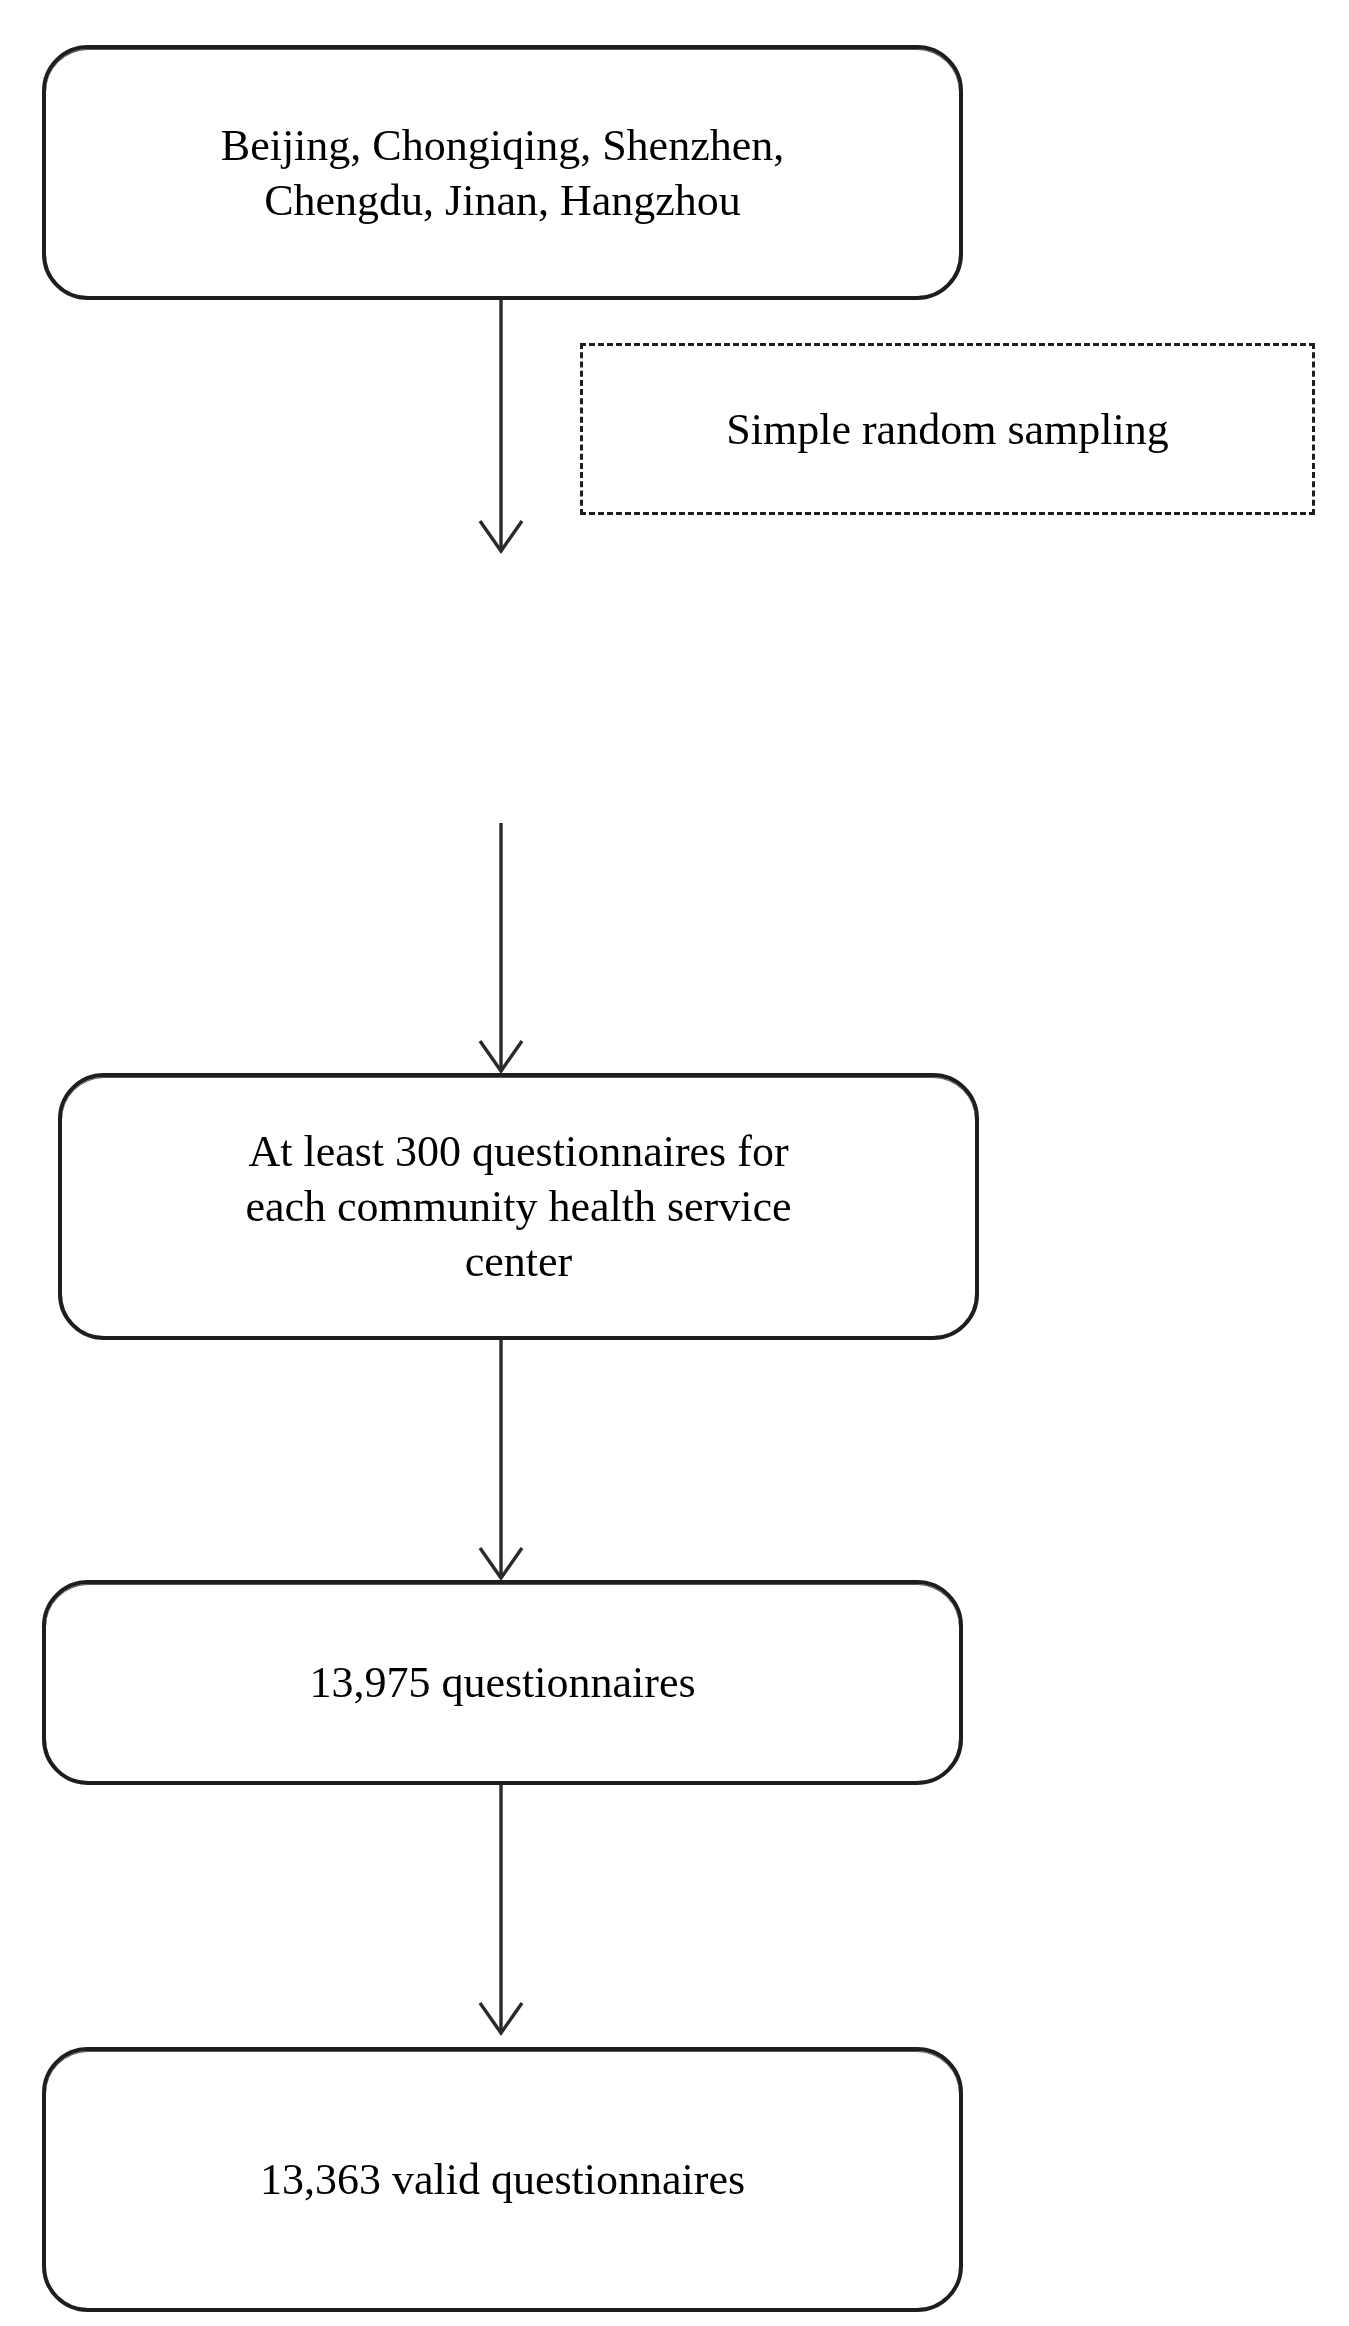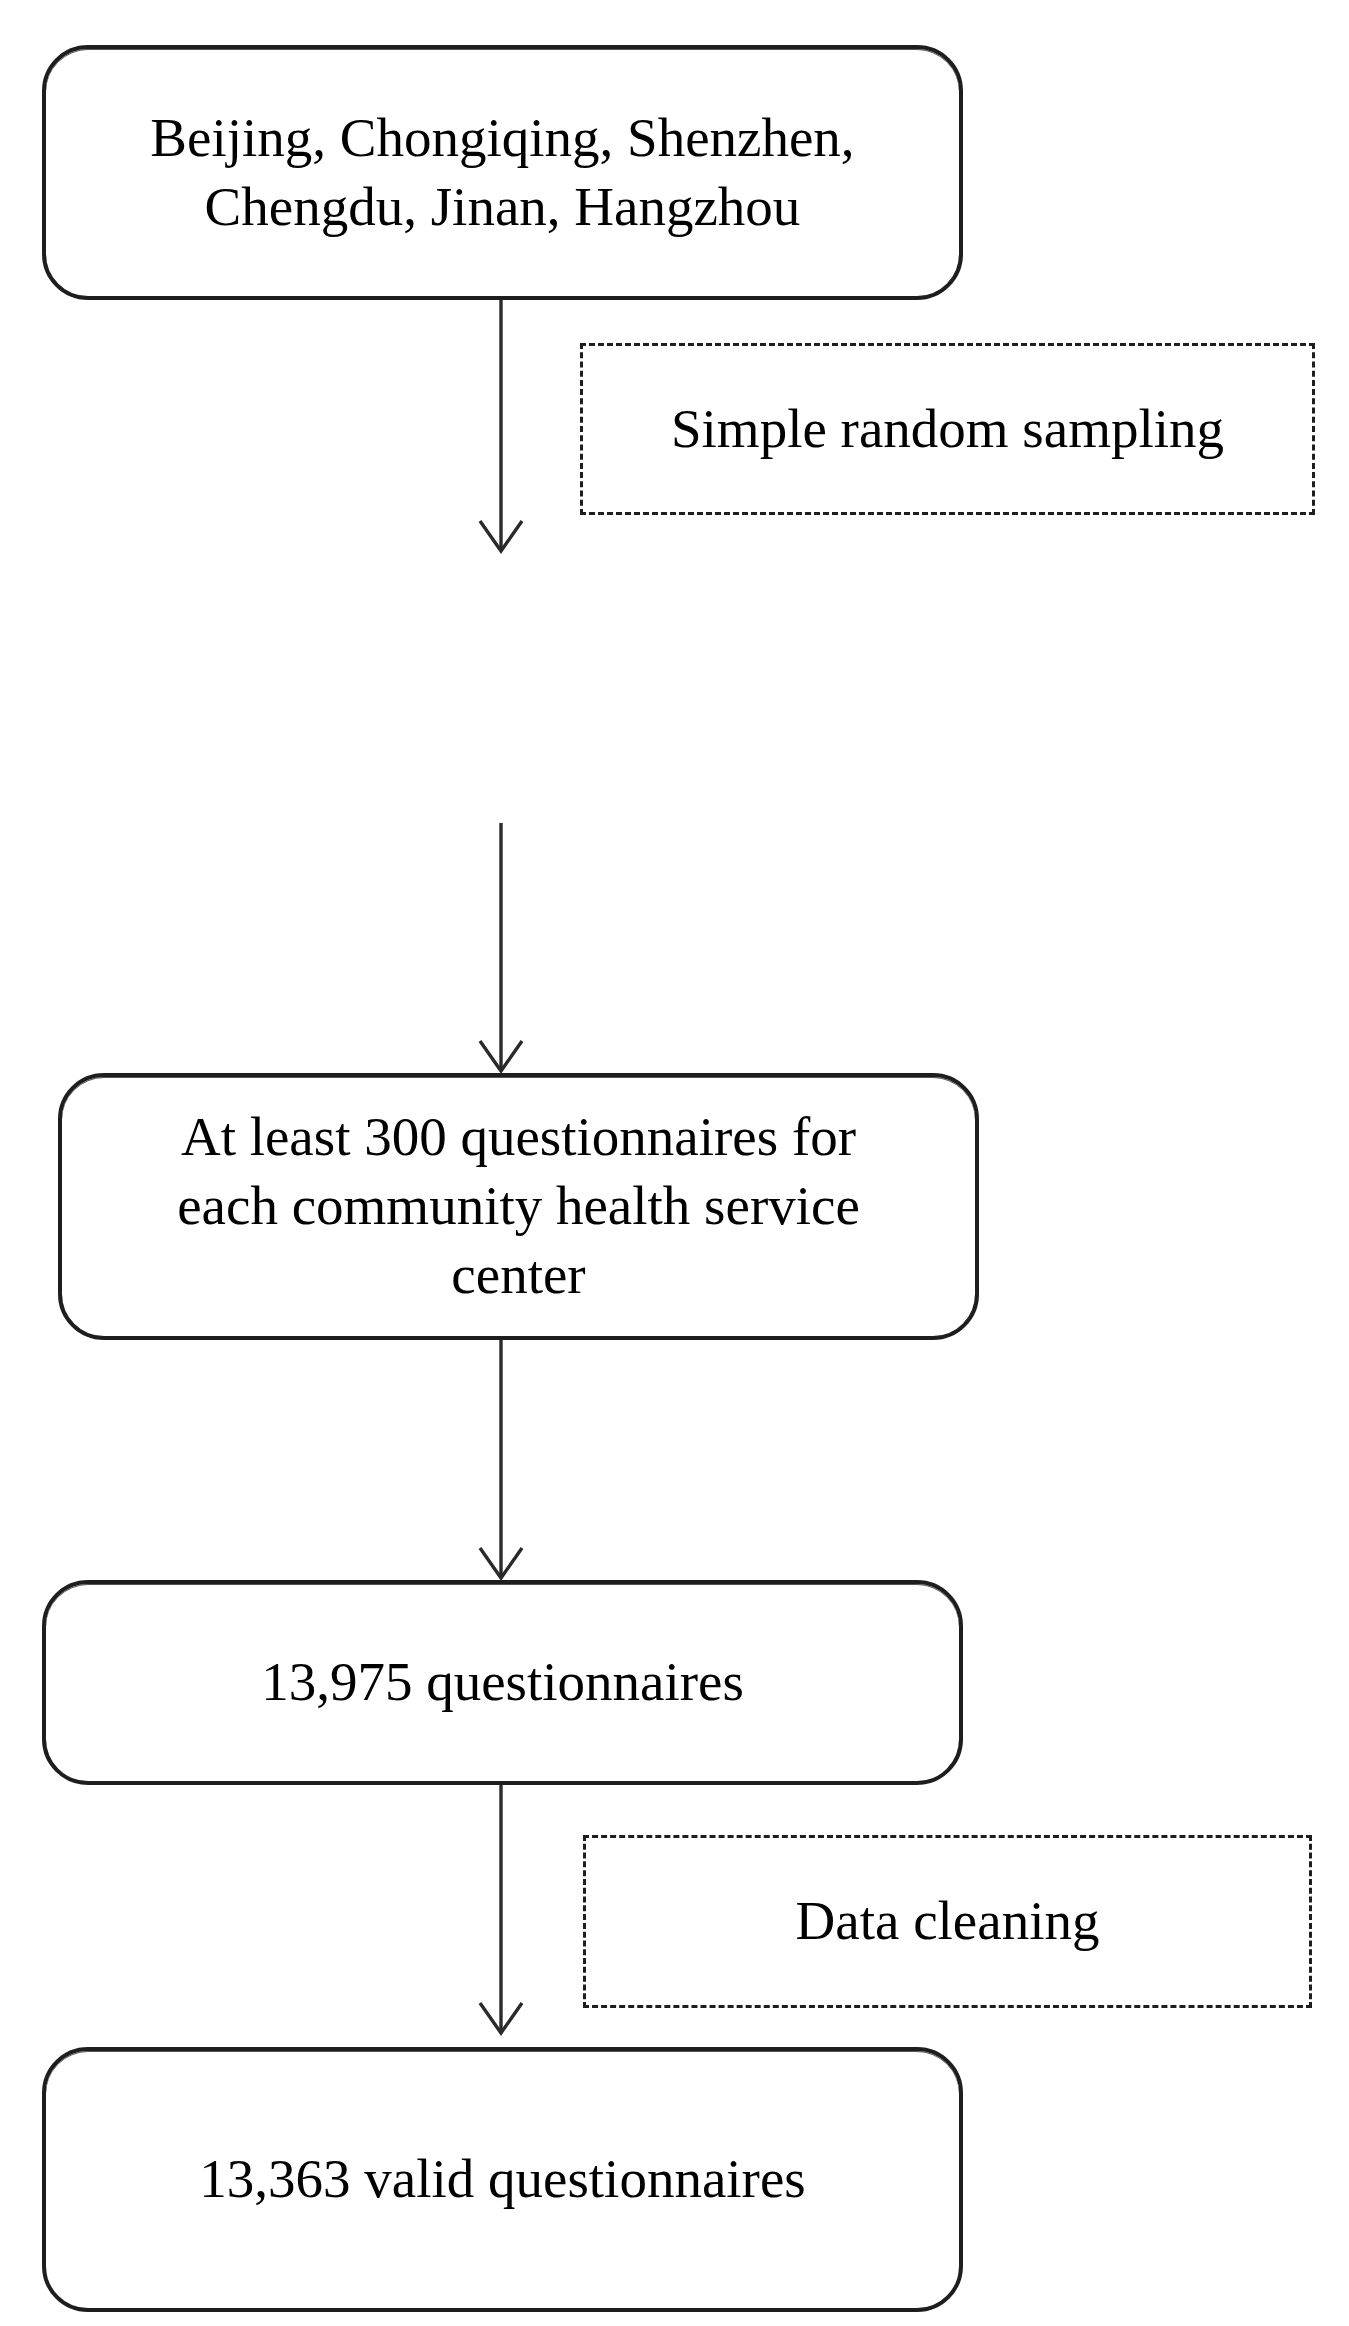--- a/index.html
+++ b/index.html
@@ -26,21 +26,21 @@
     border-radius: 46px;
     box-shadow: 0 1px 0 #555 inset;
   }
   .node--dashed {
     border: 3px dashed #1e1e1e;
     border-radius: 0;
   }
   .node-text {
     display: block;
     white-space: pre-line;
-    font-size: 55px;
+    font-size: 44px;
     line-height: 1.25;
     padding: 0 10px;
   }
   .arrow-layer {
     position: absolute;
     left: 0; top: 0;
     width: 1349px;
     height: 2326px;
     pointer-events: none;
   }
@@ -88,21 +88,18 @@
   <div class="node node--solid" style="left:42px; top:1073px; width:921px; height:267px;margin-left:16px;">
     <span class="node-text">At least 300 questionnaires for
 each community health service
 center</span>
   </div>
 
   <div class="node node--solid" style="left:42px; top:1580px; width:921px; height:205px;">
     <span class="node-text">13,975 questionnaires</span>
   </div>
 
-  <div class="node node--dashed" style="left:583px; top:1835px; width:729px; height:173px;">
-    <span class="node-text">Data  cleaning</span>
-  </div>
 
   <div class="node node--solid" style="left:42px; top:2035px; width:921px; height:265px;margin-top:12px;">
     <span class="node-text">13,363 valid questionnaires</span>
   </div>
 
 </div>
 
 </body></html>

